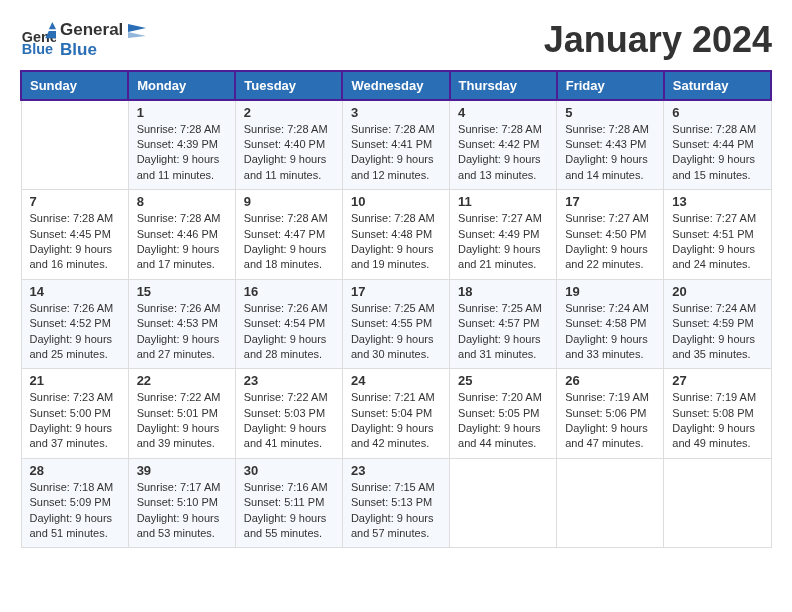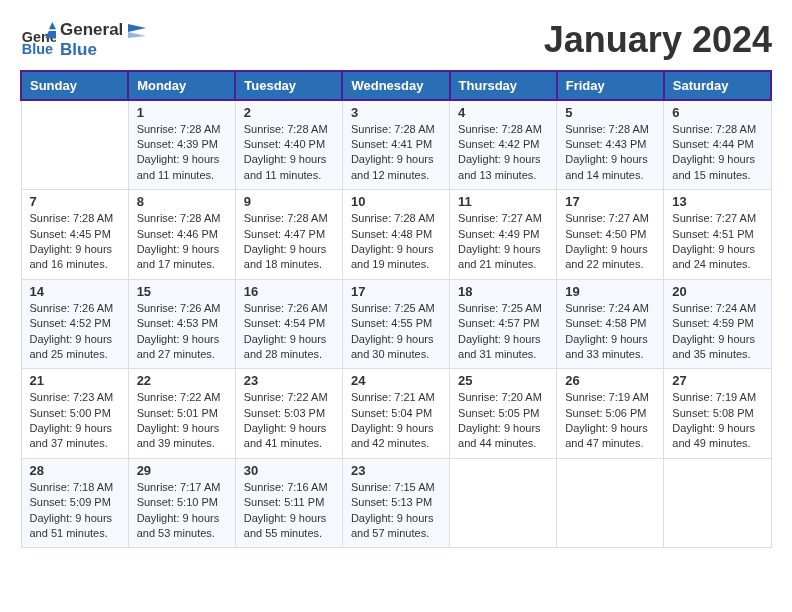--- a/index.html
+++ b/index.html
@@ -226,21 +226,21 @@
           <div class="day-number">27</div>
           <div class="day-info">Sunrise: 7:19 AM<br>Sunset: 5:08 PM<br>Daylight: 9 hours and 49 minutes.</div>
         </td>
       </tr>
       <tr>
         <td>
           <div class="day-number">28</div>
           <div class="day-info">Sunrise: 7:18 AM<br>Sunset: 5:09 PM<br>Daylight: 9 hours and 51 minutes.</div>
         </td>
         <td>
-          <div class="day-number">29</div>
+          <div class="day-number">39</div>
           <div class="day-info">Sunrise: 7:17 AM<br>Sunset: 5:10 PM<br>Daylight: 9 hours and 53 minutes.</div>
         </td>
         <td>
           <div class="day-number">30</div>
           <div class="day-info">Sunrise: 7:16 AM<br>Sunset: 5:11 PM<br>Daylight: 9 hours and 55 minutes.</div>
         </td>
         <td>
           <div class="day-number">23</div>
           <div class="day-info">Sunrise: 7:15 AM<br>Sunset: 5:13 PM<br>Daylight: 9 hours and 57 minutes.</div>
         </td>

